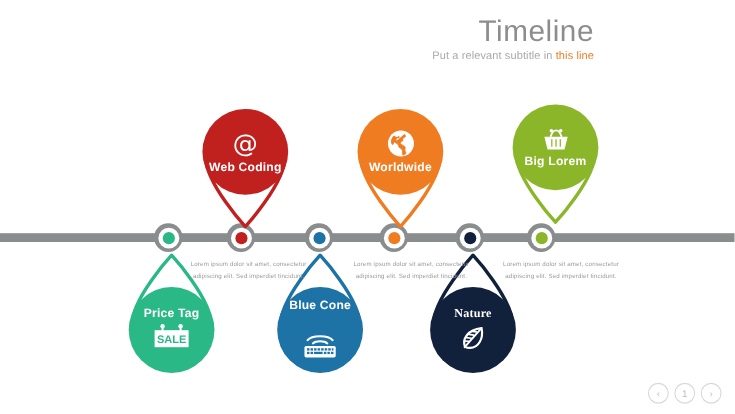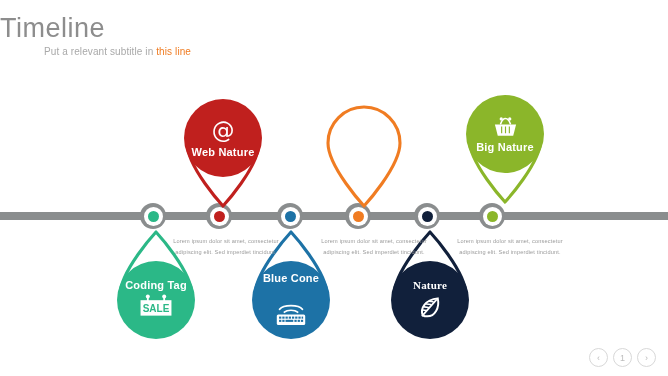--- a/index.html
+++ b/index.html
@@ -12,21 +12,21 @@
   }
   #slide {
     position: absolute;
     left: 0; top: 0;
     width: 668px; height: 376px;
     background: #ffffff;
     overflow: hidden;
   }
 
   
-  #header { position: absolute; left: 0; top: 12px; width: 540px; text-align: left; }
+  #header { position: absolute; left: 0; top: 12px; width: 540px; text-align: right; }
   #page-title {
     font-size: 27px;
     font-weight: 400;
     color: #8d8d8d;
     letter-spacing: 0.5px;
     line-height: 32px;
   }
   #subtitle {
     margin-top: 2px;
     font-size: 10px;
@@ -165,51 +165,62 @@
       <div class="pin top" style="left: 175px; top: 93px;">
         <div class="shell"><svg width="96" height="118" viewBox="0 0 96 118">
       <path d="M48 113 C48 113 12 74 12 50 A36 36 0 1 1 84 50 C84 74 48 113 48 113 Z" fill="#ffffff" stroke="#c0201e" stroke-width="3.1" stroke-linejoin="round"></path>
     </svg></div>
         <div class="body" style="background: rgb(192, 32, 30);">
           <span class="gicon">
             <svg width="26" height="26" viewBox="0 0 24 24">
               <text x="12" y="18.5" text-anchor="middle" font-family="DejaVu Sans, sans-serif" font-size="21" fill="#ffffff">@</text>
             </svg>
           </span>
-          <span class="label">Web Nature</span>
+          <span class="label">Web Coding</span>
         </div>
       </div>
       <div class="pin top" style="left: 316px; top: 93px;">
         <div class="shell"><svg width="96" height="118" viewBox="0 0 96 118">
       <path d="M48 113 C48 113 12 74 12 50 A36 36 0 1 1 84 50 C84 74 48 113 48 113 Z" fill="#ffffff" stroke="#f07c22" stroke-width="3.1" stroke-linejoin="round"></path>
     </svg></div>
+        <div class="body" style="background: rgb(240, 124, 34);">
+          <span class="gicon">
+            <svg width="27" height="27" viewBox="0 0 24 24">
+        <circle cx="12" cy="12" r="10.5" fill="#ffffff"></circle>
+        <path fill="#f07c22" d="M6.2 5.6c1.1.2 1.6 1.1 2.6 1.1.8 0 1-.7 1.8-.5.7.2.4 1.1-.2 1.4-.7.3-1.6.1-2 .7-.4.7.5 1.2.3 1.9-.2.8-1.5.5-2.1 1-.6.5-.2 1.5-.9 1.8-.8.3-1.4-.7-1.6-1.5-.3-1.2-.1-2.5.4-3.6.4-.9 1-1.8 1.7-2.3z"></path>
+        <path fill="#f07c22" d="M14.6 4.4c.9.3 1.2 1.4.9 2.2-.3.8-1.4.6-1.9 1.2-.4.6.2 1.4-.1 2-.4.8-1.7.6-2 1.4-.3.9.9 1.4 1.6 1.9.8.6 1.9.8 2.3 1.7.3.8-.3 1.7-.2 2.6.1.9 1 1.6.8 2.5-.2.8-1.2 1-1.9 1.4-.4.2-.8-.2-.9-.6-.3-1.2.3-2.5-.2-3.6-.5-1-1.8-1.3-2.5-2.2-.6-.8-.6-2-1.3-2.7-.6-.6-1.8-.5-2.1-1.3" stroke="#f07c22" stroke-width="0.6"></path>
+        <circle cx="12" cy="12" r="10.5" fill="none" stroke="#f07c22" stroke-width="0"></circle>
+      </svg>
+          </span>
+          <span class="label">Worldwide</span>
+        </div>
       </div>
       <div class="pin top" style="left: 457px; top: 89px;">
         <div class="shell"><svg width="96" height="118" viewBox="0 0 96 118">
       <path d="M48 113 C48 113 12 74 12 50 A36 36 0 1 1 84 50 C84 74 48 113 48 113 Z" fill="#ffffff" stroke="#8bb62a" stroke-width="3.1" stroke-linejoin="round"></path>
     </svg></div>
         <div class="body" style="background: rgb(139, 182, 42);">
           <span class="gicon">
             <svg width="27" height="24" viewBox="0 0 28 24">
         <path d="M9 8.6 C10.4 4.6 12 3.2 14 3.2 C16 3.2 17.6 4.6 19 8.6" fill="none" stroke="#ffffff" stroke-width="1.7" stroke-linecap="round"></path>
         <circle cx="9.6" cy="3.6" r="1.7" fill="#ffffff"></circle>
         <circle cx="18.4" cy="3.6" r="1.7" fill="#ffffff"></circle>
         <path d="M3 9.3 H25 L22 21.2 H6 Z" fill="#ffffff"></path>
         <path d="M10 11.6 v7 M14 11.6 v7 M18 11.6 v7" stroke="#8bb62a" stroke-width="1.2"></path>
       </svg>
           </span>
-          <span class="label">Big Nature</span>
+          <span class="label">Big Lorem</span>
         </div>
       </div>
       <div class="pin bottom" style="left: 108px; top: 227px;">
         <div class="shell"><svg width="96" height="118" viewBox="0 0 96 118">
       <path d="M48 5 C48 5 12 44 12 68 A36 36 0 1 0 84 68 C84 44 48 5 48 5 Z" fill="#ffffff" stroke="#2bb887" stroke-width="3.1" stroke-linejoin="round"></path>
     </svg></div>
         <div class="body" style="background: rgb(43, 184, 135);">
-          <span class="label">Coding Tag</span>
+          <span class="label">Price Tag</span>
           <span class="gicon">
             <svg width="40" height="28" viewBox="0 0 44 30">
         <path d="M13 2 v5 M31 2 v5" stroke="#ffffff" stroke-width="2" stroke-linecap="round"></path>
         <circle cx="13" cy="2.4" r="2.2" fill="#ffffff"></circle>
         <circle cx="31" cy="2.4" r="2.2" fill="#ffffff"></circle>
         <rect x="5" y="6.4" width="34" height="17" fill="#ffffff"></rect>
         <text x="22" y="19.4" text-anchor="middle" font-family="Liberation Sans, sans-serif" font-size="11" font-weight="bold" fill="#2bb887">SALE</text>
       </svg>
           </span>
         </div>

